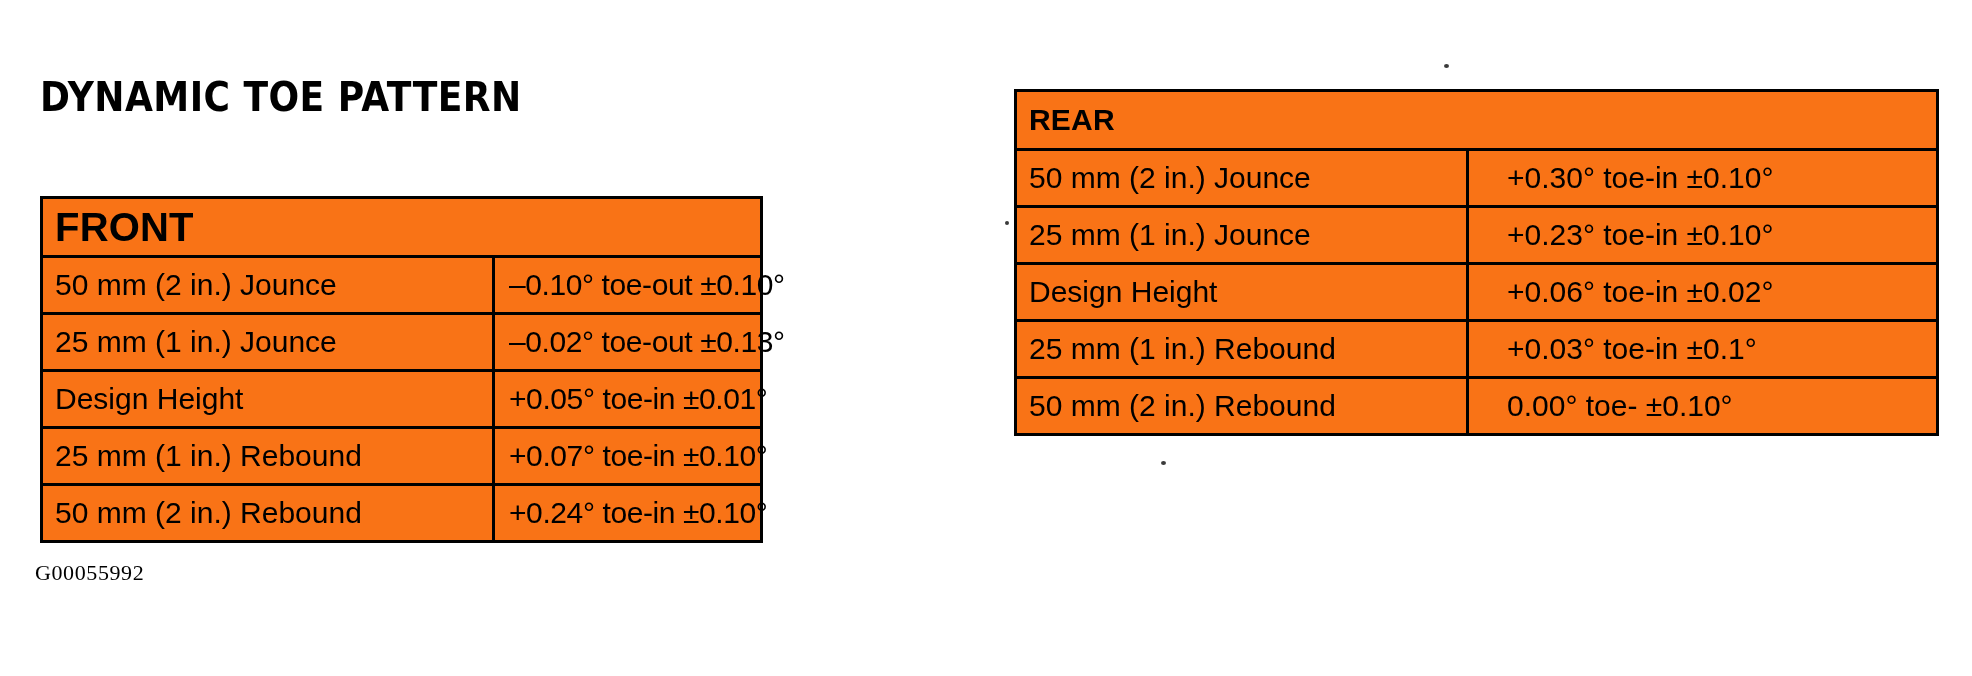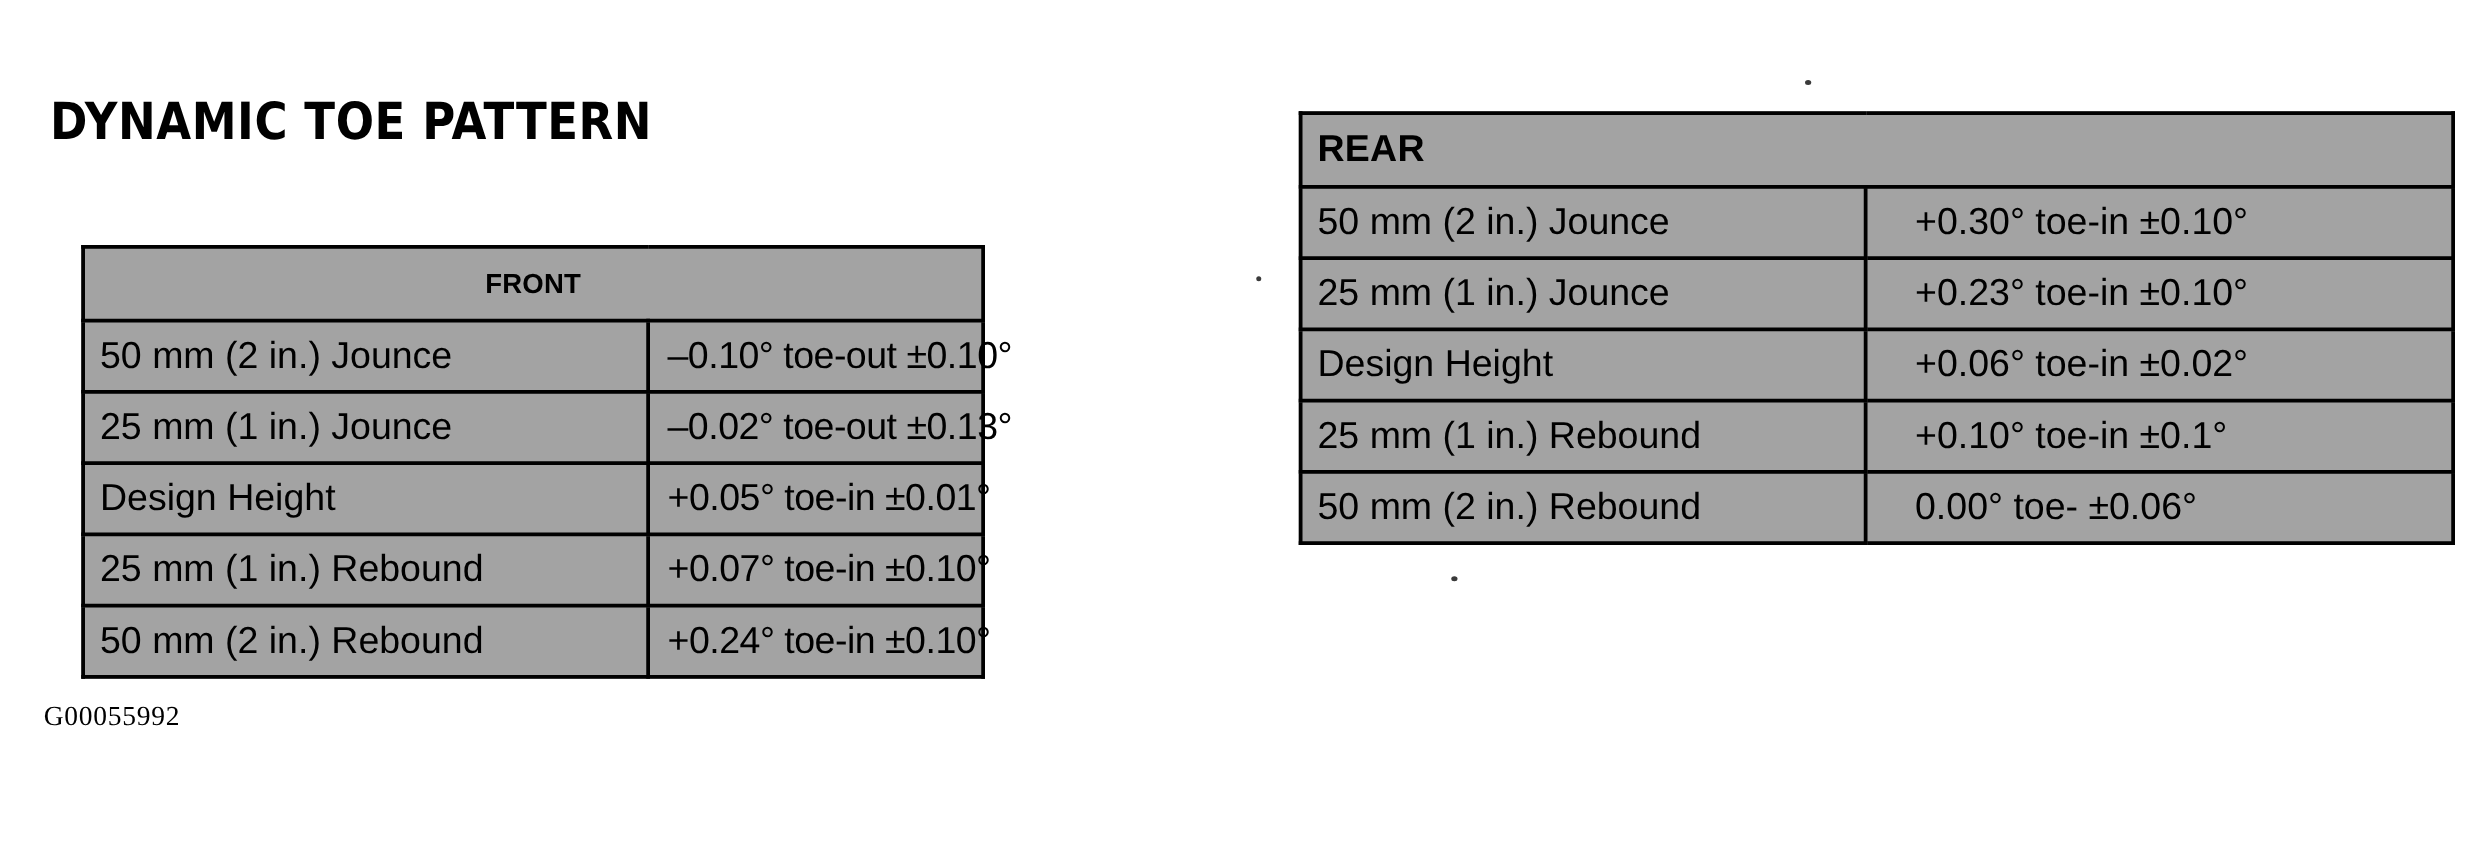--- a/index.html
+++ b/index.html
@@ -29,22 +29,21 @@
     transform: scaleX(0.88);
     transform-origin: left top;
     white-space: nowrap;
   }
 
   
   .spec-table {
     position: absolute;
     border-collapse: collapse;
     table-layout: fixed;
-    background: #a3a3a3;
-    margin-left: 25px;
+    background: #f97316;
   }
   .spec-table td,
   .spec-table th {
     border: 3px solid #000000;
     padding: 0 12px;
     text-align: left;
     vertical-align: middle;
     font-weight: 400;
     white-space: nowrap;
     overflow: visible;
@@ -60,22 +59,21 @@
     top: 196px;
     width: 720px;
     border: 3px solid #000000;
   }
   #front-table td {
     height: 54px;
     font-size: 30px;
   }
   #front-table .section-header {
     height: 56px;
-    font-size: 22px;
-    text-align: center;
+    font-size: 40px;
   }
   #front-table col.c1 { width: 452px; }
   #front-table col.c2 { width: 268px; }
   #front-table .val {
     padding-left: 14px;
     letter-spacing: -0.4px;
   }
 
   
   #rear-table {
@@ -169,25 +167,25 @@
     <tr>
       <td class="cond">25 mm (1 in.) Jounce</td>
       <td class="val">+0.23° toe-in ±0.10°</td>
     </tr>
     <tr>
       <td class="cond">Design Height</td>
       <td class="val">+0.06° toe-in ±0.02°</td>
     </tr>
     <tr>
       <td class="cond">25 mm (1 in.) Rebound</td>
-      <td class="val">+0.10° toe-in ±0.1°</td>
+      <td class="val">+0.03° toe-in ±0.1°</td>
     </tr>
     <tr>
       <td class="cond">50 mm (2 in.) Rebound</td>
-      <td class="val">0.00° toe- ±0.06°</td>
+      <td class="val">0.00° toe- ±0.10°</td>
     </tr>
   </tbody>
 </table>
 
 <div class="speck" style="left:1444px; top:64px;  width:5px; height:4px;"></div>
 <div class="speck" style="left:1005px; top:221px; width:4px; height:4px;"></div>
 <div class="speck" style="left:1161px; top:461px; width:5px; height:4px;"></div>
 
 <div id="figure-caption">G00055992</div>
 

